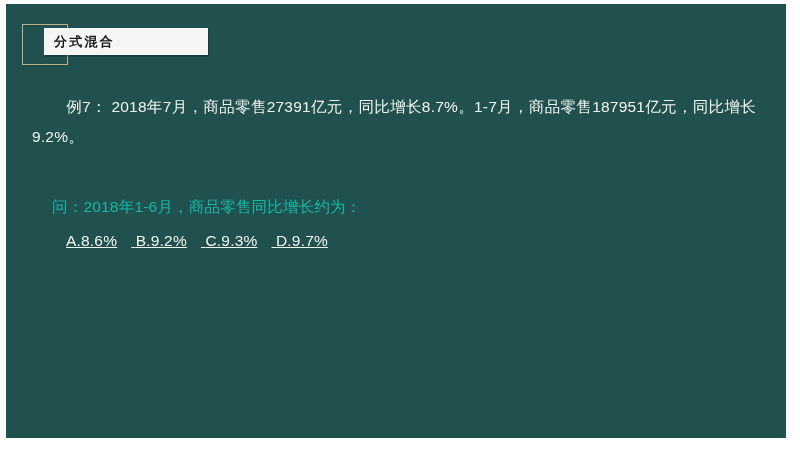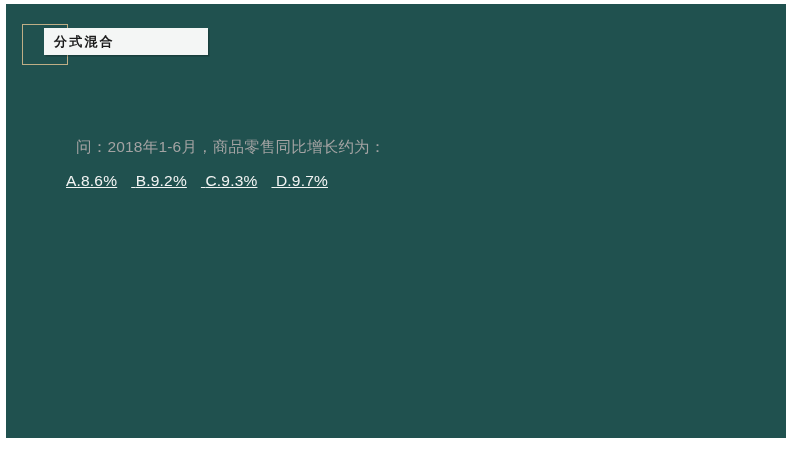--- a/index.html
+++ b/index.html
@@ -96,25 +96,25 @@
   .stem .indent {
     display: inline-block;
     width: 34px;
   }
 
   .question-group {
     margin-top: 42px;
   }
 
   .question-line {
-    color: #a3a3a3;
+    color: #14b8a6;
     font-size: 15.5px;
     line-height: 26px;
     letter-spacing: 0.2px;
-    margin: 0 0 0 44px;
+    margin: 0 0 0 20px;
     white-space: nowrap;
   }
 
   .options-line {
     color: #F2F4F3;
     font-size: 15.5px;
     line-height: 26px;
     letter-spacing: 0.2px;
     margin: 8px 0 0 34px;
     white-space: nowrap;
@@ -137,20 +137,23 @@
 
     <div class="title-block">
       <div class="title-square"></div>
       <div class="title-plate">
         <div class="title-text">分式混合</div>
       </div>
     </div>
 
     <div class="content-area">
 
+      <p class="stem">
+        <span class="indent"></span><span>例7： 2018年7月，商品零售27391亿元，同比增长8.7%。1-7月，商品零售187951亿元，同比增长9.2%。</span>
+      </p>
 
       <div class="question-group">
         <p class="question-line">问：2018年1-6月，商品零售同比增长约为：</p>
 
         <p class="options-line">
           <span class="opt">A.8.6%</span>
           <span class="opt">B.9.2%</span>
           <span class="opt">C.9.3%</span>
           <span class="opt">D.9.7%</span>
         </p>

